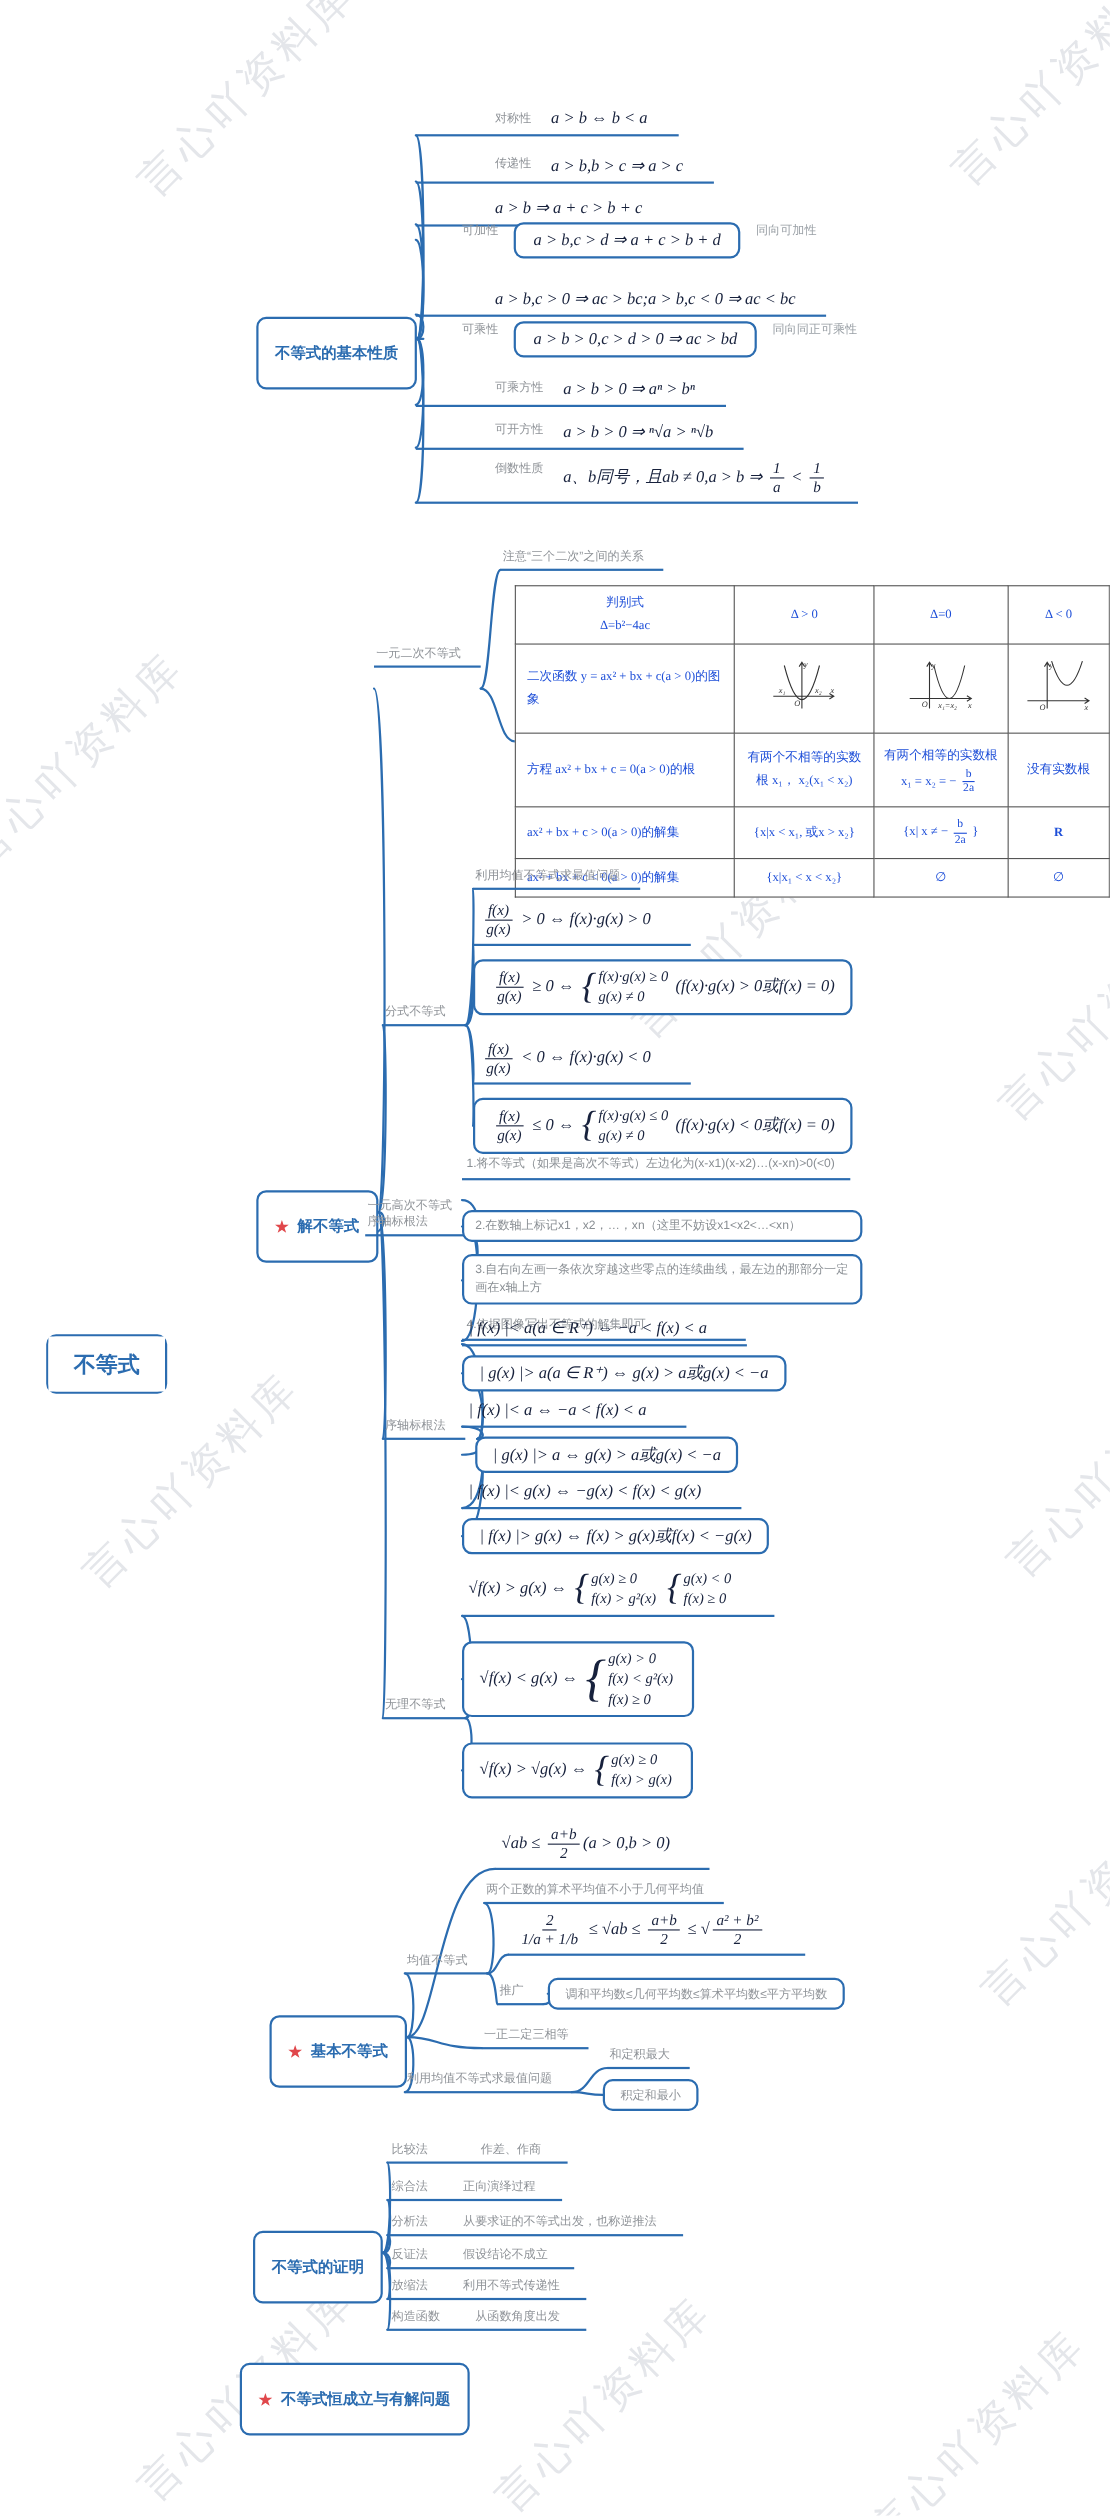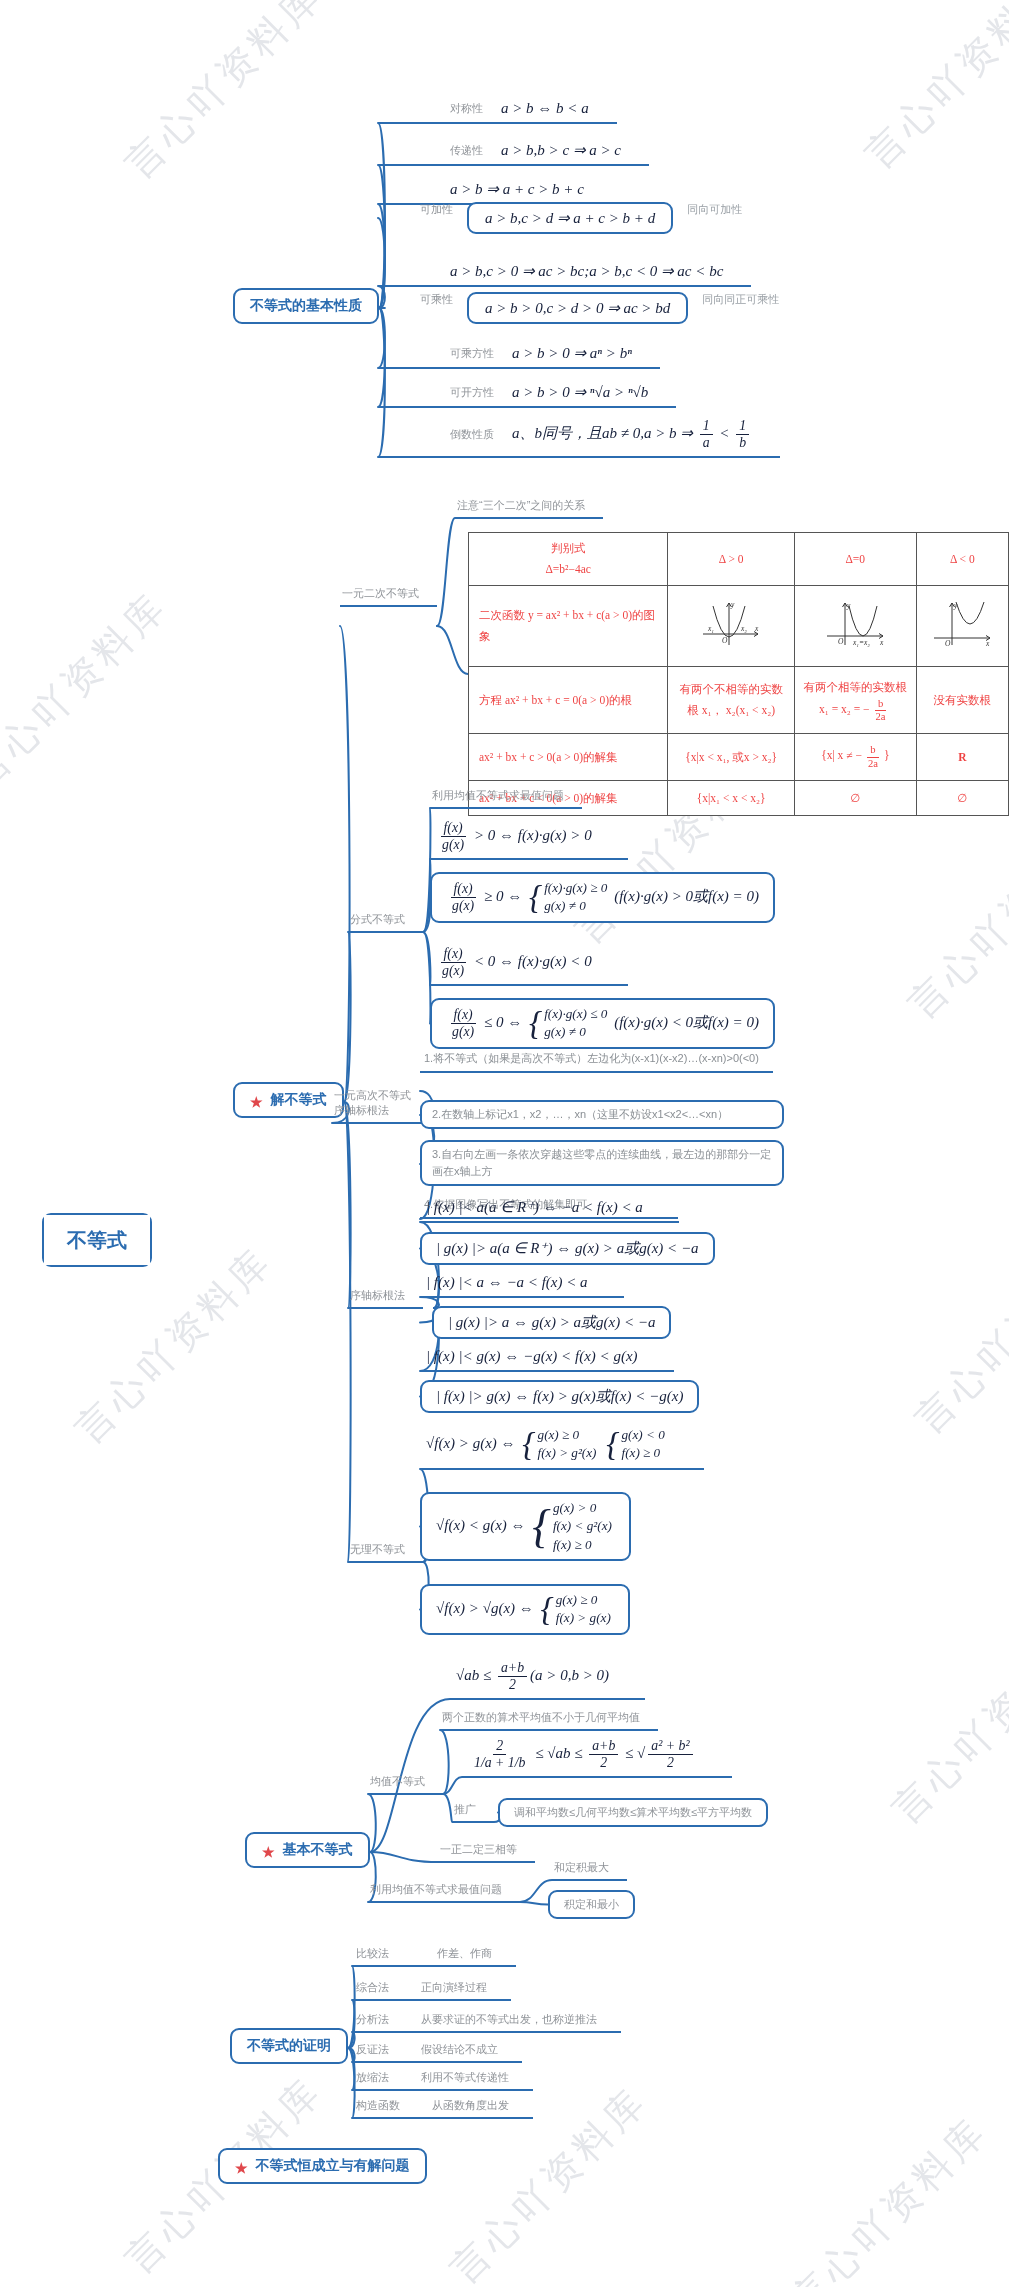--- a/index.html
+++ b/index.html
@@ -4,48 +4,48 @@
 <style>
   html,body{margin:0;padding:0;background:#fff}
   #canvas{position:relative;width:1009px;height:2287px;background:#fff;overflow:hidden;
           font-family:"Liberation Sans",sans-serif;color:#333}
   .wm{position:absolute;color:#e4e6ea;font-size:38px;font-weight:500;letter-spacing:5px;
       transform:rotate(-45deg);white-space:nowrap;z-index:0;user-select:none}
   #wires{position:absolute;left:0;top:0;z-index:1}
   .node{position:absolute;z-index:2;background:transparent}
   .box{border:2px solid #2b6cb0;border-radius:9px;background:#fff}
   .line{border-bottom:2px solid #2b6cb0}
-  .title{color:#2b6cb0;font-weight:bold;font-size:14px;padding:7px 15px;display:flex;
-         align-items:flex-end;gap:8px;white-space:nowrap;background:#fff}
+  .title{color:#2b6cb0;font-weight:bold;font-size:14px;padding:22px 15px;display:flex;
+         align-items:center;gap:8px;white-space:nowrap;background:#fff}
   .roottitle{color:#2b6cb0;font-weight:bold;font-size:20px;display:flex;align-items:center;
              justify-content:center;width:106px;height:50px;background:#fff}
   .star{color:#e0474b;font-size:14px;line-height:1}
   .glabel{color:#8f9398;font-size:11px;white-space:nowrap}
   .gnote{color:#9aa0a6;font-size:11px;white-space:nowrap}
   .math{font-family:"Liberation Serif",serif;font-style:italic;font-size:15px;color:#17213c;
         white-space:nowrap;display:inline-block}
-  .row{padding:4px 28px 5px 72px;display:flex;align-items:center;gap:18px;width:max-content}
+  .row{padding:4px 28px 5px 72px;display:flex;gap:18px;width:max-content}
   .midrow{padding:0 0 0 42px;display:flex;align-items:flex-start;gap:14px;width:max-content}
   .fbox{border:2px solid #2b6cb0;border-radius:9px;background:#fff;padding:5px 16px}
   .lnode{padding:2px 18px 4px 2px;width:max-content}
   .fline{padding:2px 36px 5px 6px;width:max-content}
   .fboxed{padding:5px 14px;width:max-content}
   .step{color:#8a8f94;font-size:11px;line-height:1.55}
   .stepline{width:345px;padding:2px 4px 4px 4px}
   .stepbox{width:340px;border:2px solid #2b6cb0;border-radius:9px;padding:4px 10px;background:#fff}
   .frac{display:inline-flex;flex-direction:column;align-items:center;vertical-align:middle;
         margin:0 3px;line-height:1.15;font-size:0.92em}
   .frac>span{padding:0 3px;white-space:nowrap}
   .frac>.num{border-bottom:1.4px solid currentColor}
   .cases{display:inline-flex;align-items:center;margin:0 3px;vertical-align:middle}
   .cases>.brace{font-family:"Liberation Serif",serif;line-height:0.85;margin-right:2px;font-weight:400}
   .cases-col{display:inline-flex;flex-direction:column;align-items:flex-start;
              font-size:0.88em;line-height:1.4}
   .cases-col>span{white-space:nowrap}
-  table.qt{border-collapse:collapse;background:#fff;font-family:"Liberation Serif",serif;color:#ef4444}
+  table.qt{border-collapse:collapse;background:#fff;font-family:"Liberation Serif",serif;color:#1d4ed8}
   table.qt td{border:1.4px solid #555;padding:3px 6px;text-align:center;font-size:11.5px;line-height:1.8;vertical-align:middle}
   table.qt td.lcell{text-align:left;padding-left:10px}
   table.qt td.boldcell{font-weight:bold}
   .graphsvg text{font-family:"Liberation Serif",serif;font-style:italic;font-size:7.5px;fill:#333}
   .twoline span{display:block}
 </style>
 </head>
 <body>
 
 <div id="canvas">

